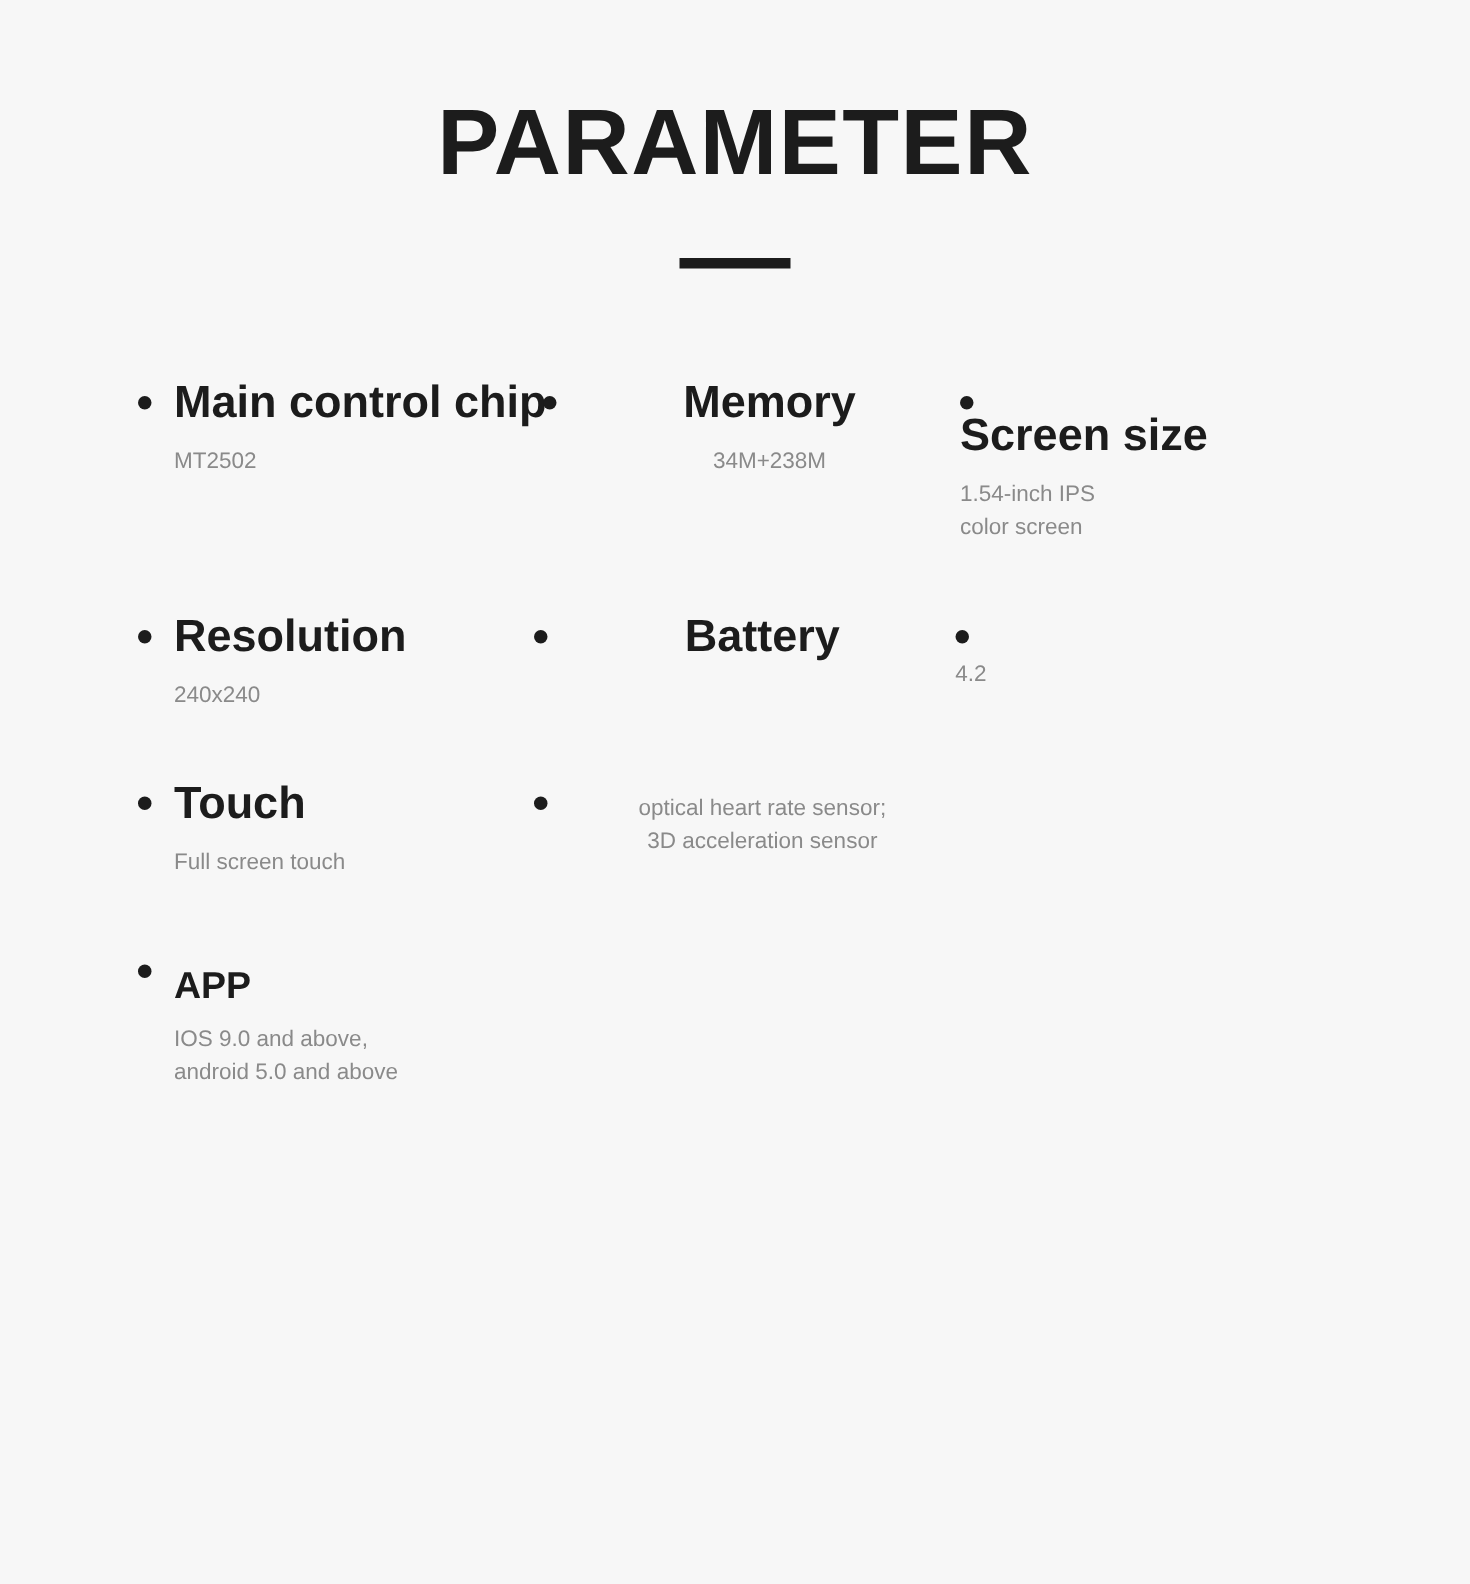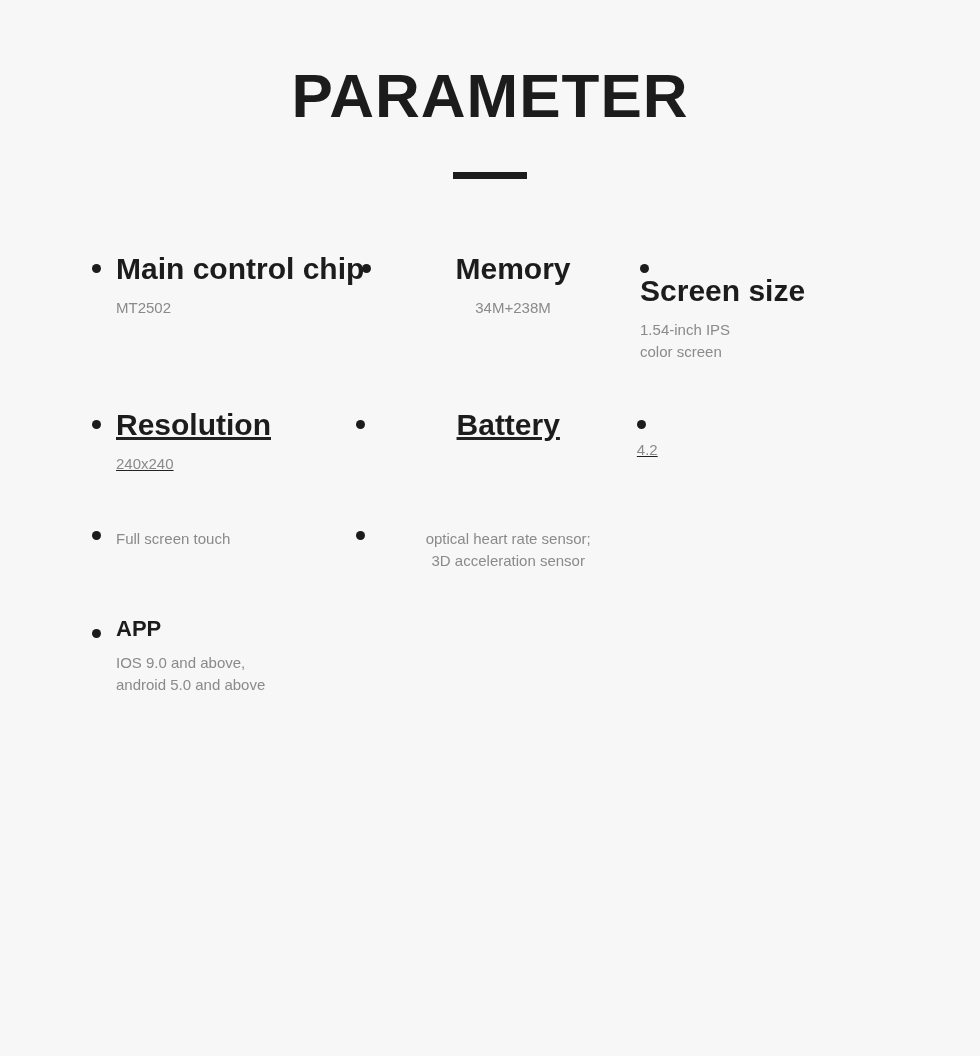--- a/index.html
+++ b/index.html
@@ -41,21 +41,21 @@
     margin-top: 72px;
     padding: 0 60px 0 78px;
     box-sizing: border-box;
   }
   .spec-row {
     display: flex;
     width: 100%;
     align-items: flex-start;
   }
   .spec-row.r1 { margin-bottom: 44px; }
-  .spec-row.r2 { margin-bottom: 44px; text-decoration: underline; }
+  .spec-row.r2 { margin-bottom: 44px; }
   .spec-row.r3 { margin-bottom: 44px; }
   .spec-cell {
     display: flex;
     align-items: flex-start;
     box-sizing: border-box;
   }
   .col-a { width: 284px; padding-left: 14px; }
   .col-b { width: 288px; padding-left: 0px; text-align: center; }
   .col-c { width: 290px; padding-left: 0px; flex-direction: column; }
   .bullet {
@@ -79,21 +79,21 @@
     white-space: nowrap;
   }
   .spec-value {
     font-size: 15px;
     color: #8a8a8a;
     line-height: 1.45;
     margin: 10px 0 0 0;
     white-space: pre-line;
     font-weight: normal;
   }
-  .spec-name.big { font-size: 22px; }
+  .spec-name.big { font-size: 25px; margin-top: 12px; }
 </style>
 </head>
 <body>
 
 <div class="page">
 
   <h1 class="title">PARAMETER</h1>
   <div class="title-rule"></div>
 
   <div class="spec-grid">
@@ -142,20 +142,21 @@
         <div class="spec-body">
           <p class="spec-value">4.2</p>
         </div>
       </div>
     </div>
 
     <div class="spec-row r3">
       <div class="spec-cell col-a">
         <span class="bullet"></span>
         <div class="spec-body">
+          <p class="spec-name">Touch</p>
           <p class="spec-value">Full screen touch</p>
         </div>
       </div>
       <div class="spec-cell col-b">
         <span class="bullet"></span>
         <div class="spec-body">
           <p class="spec-value">optical heart rate sensor;
 3D acceleration sensor</p>
         </div>
       </div>

